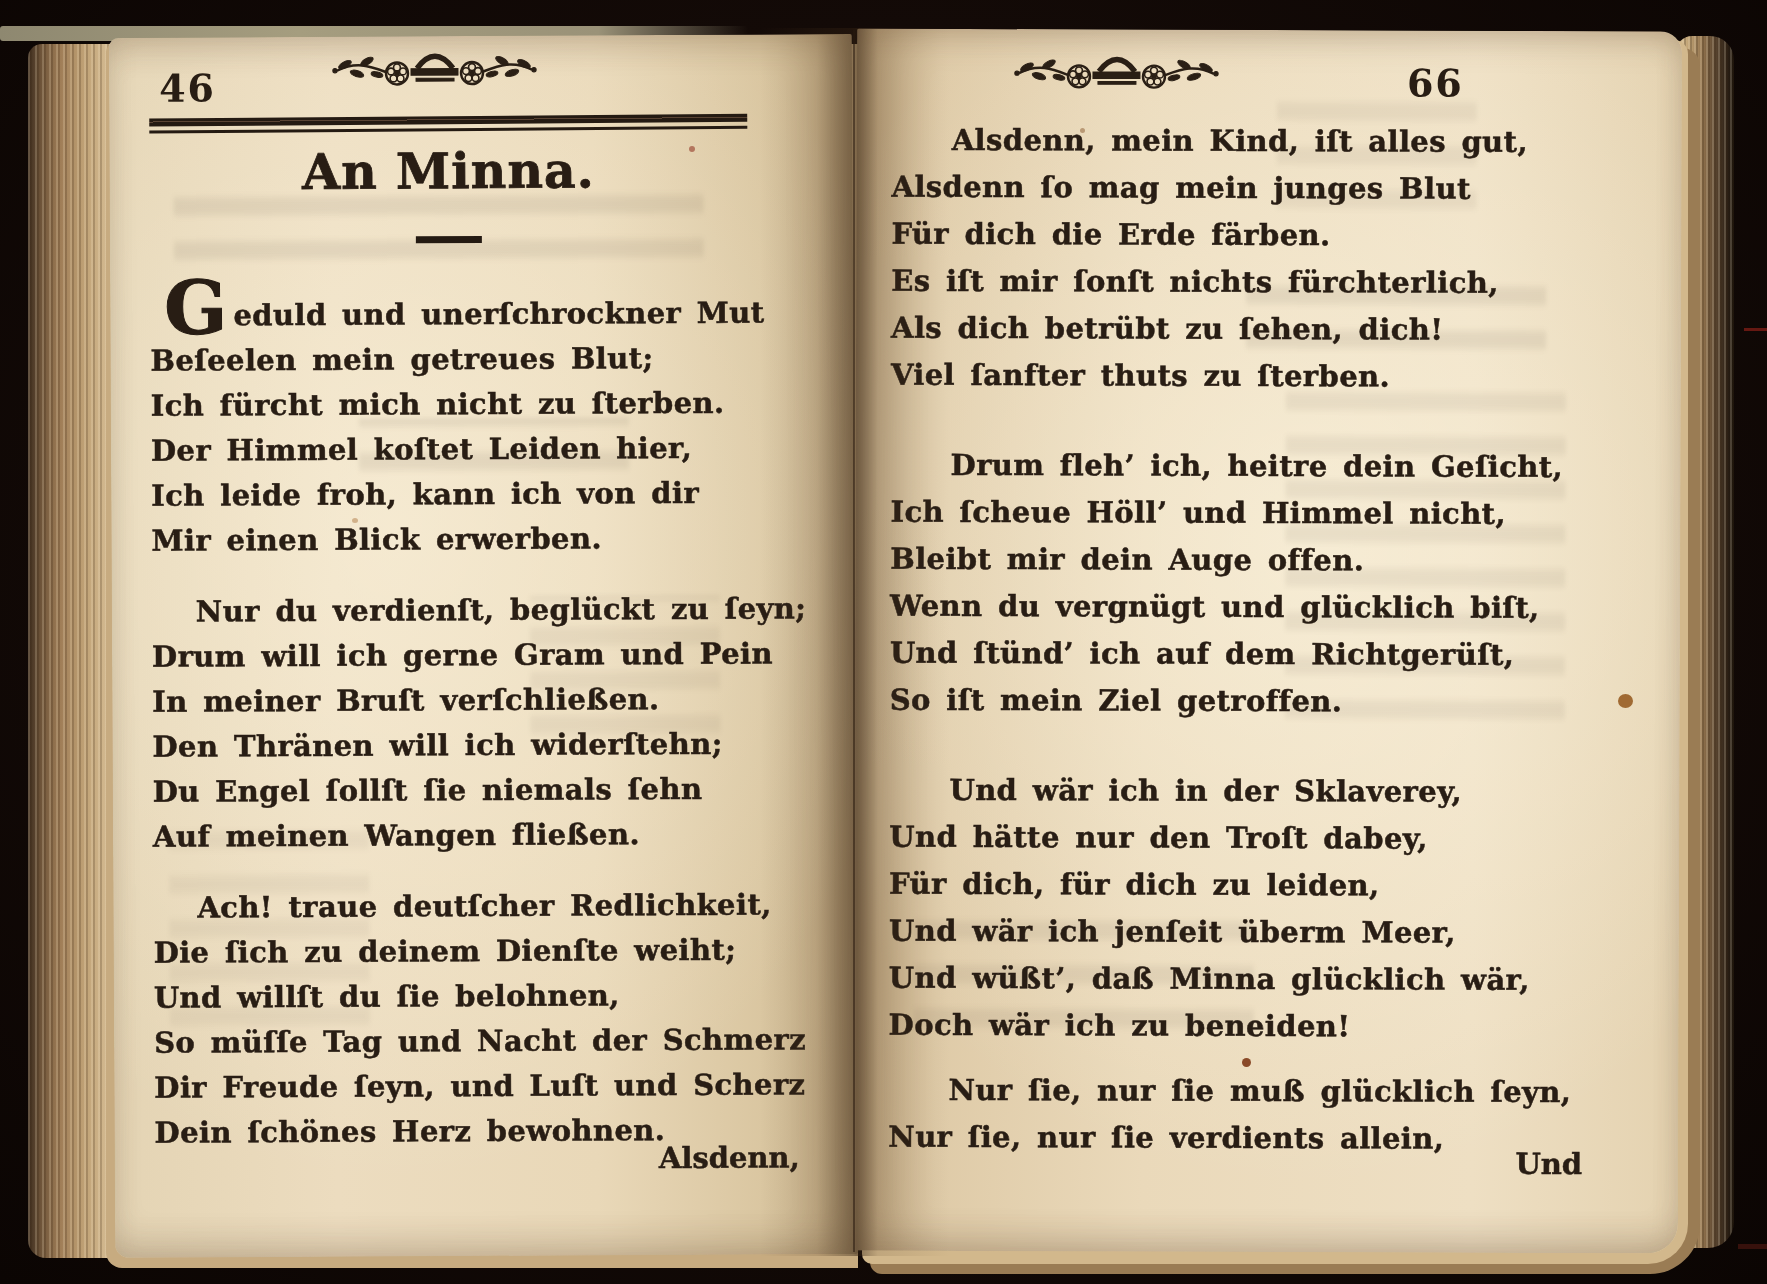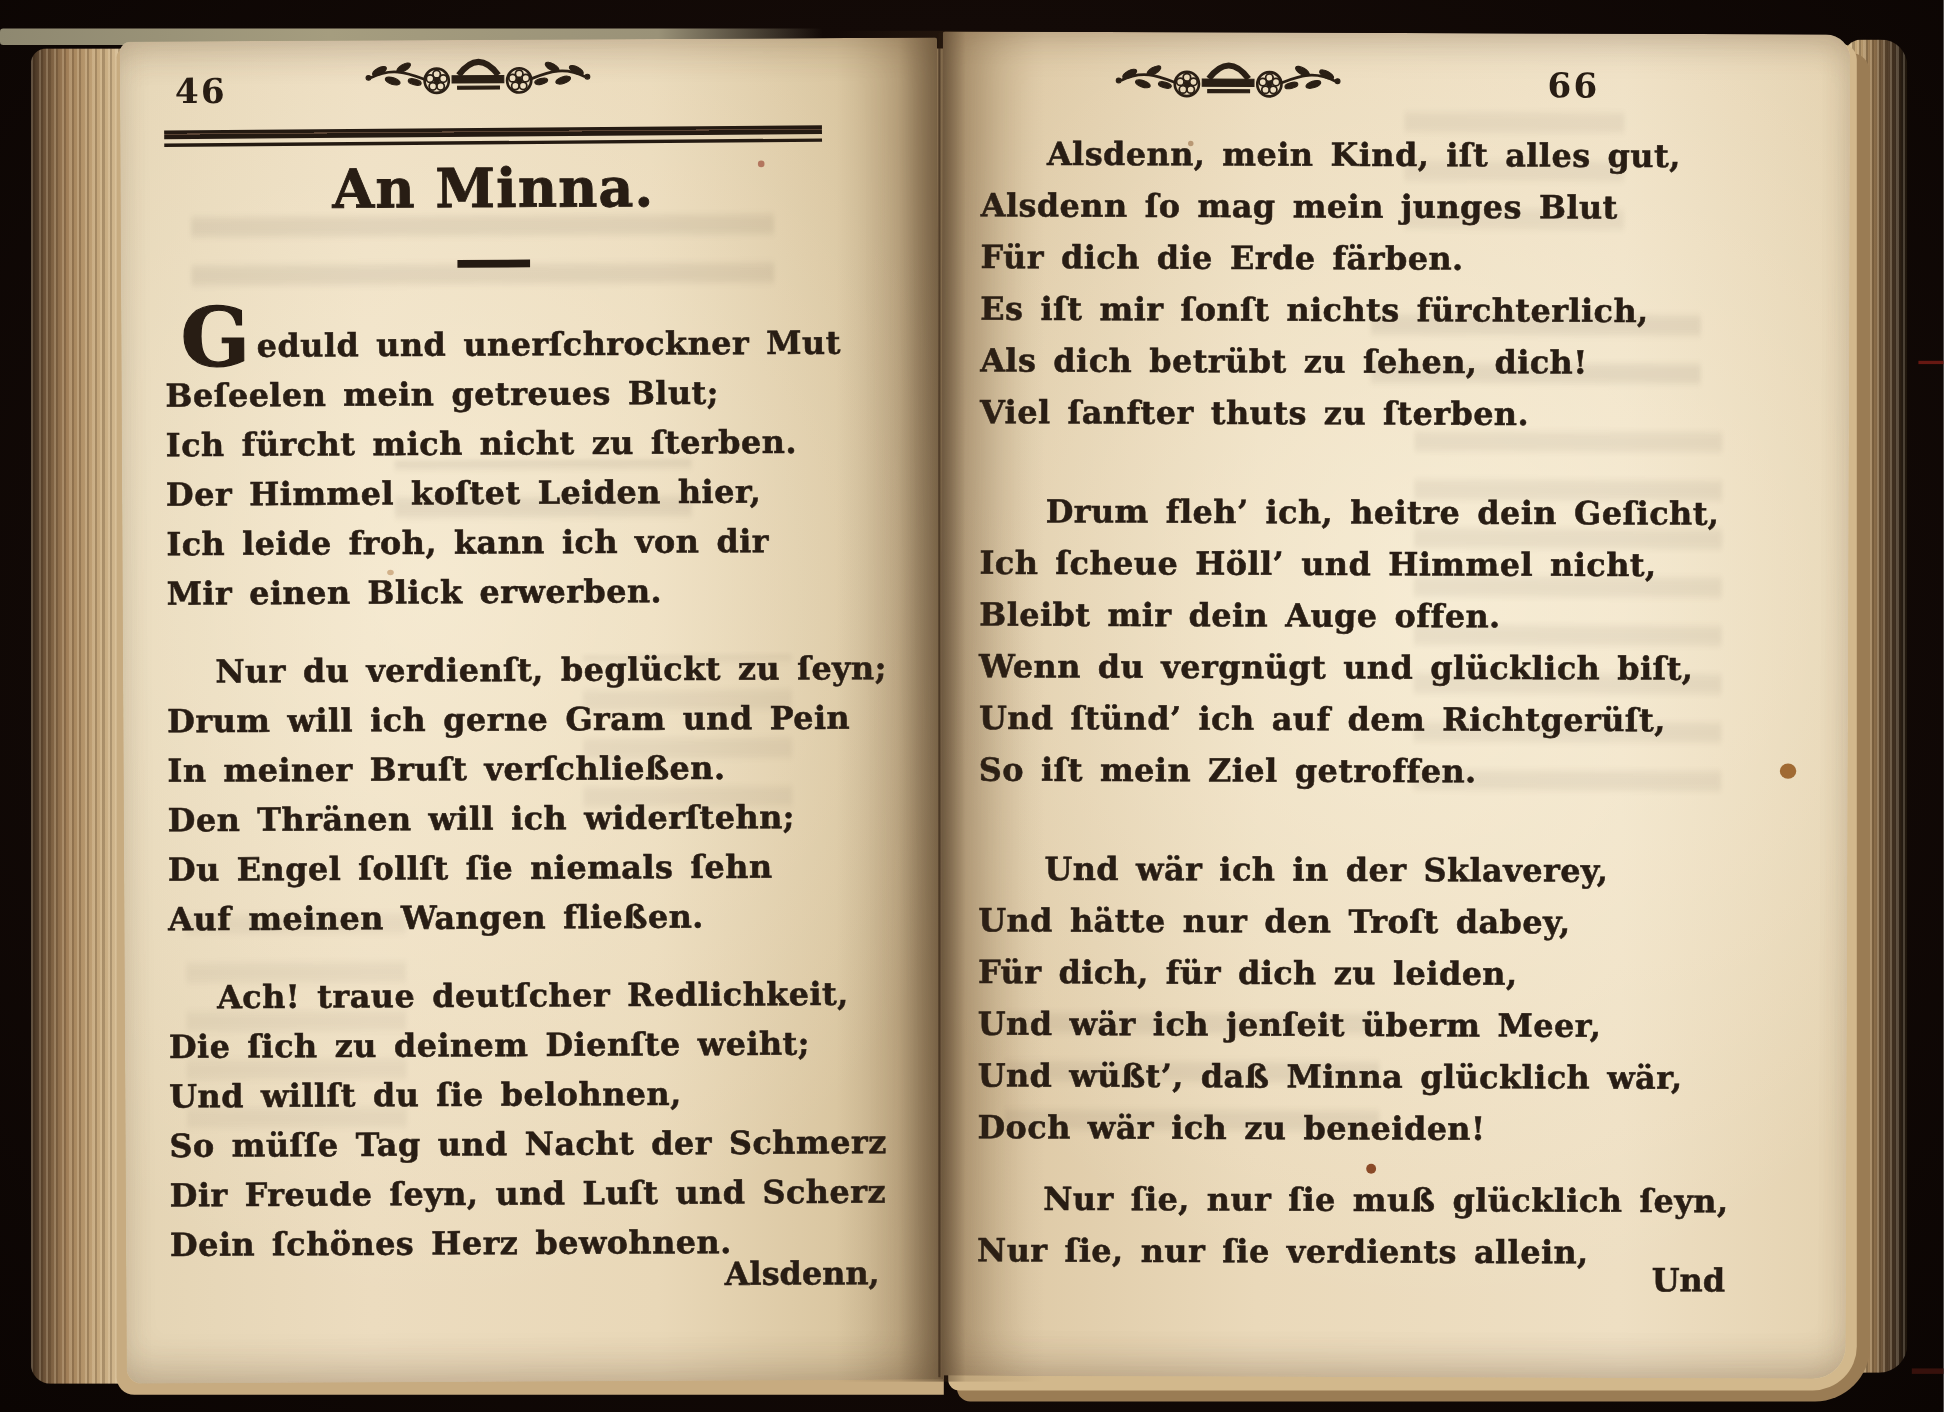--- a/index.html
+++ b/index.html
@@ -72,21 +72,21 @@
     background: linear-gradient(90deg, rgba(80,55,30,0) 0%, rgba(80,55,30,0.16) 30%,
       rgba(52,34,18,0.42) 49%, rgba(52,34,18,0.50) 51%, rgba(80,55,30,0.14) 62%, rgba(80,55,30,0) 100%);
   }
   .crease {
     position:absolute; left:853px; top:30px; width:2px; height:1222px; z-index:5; pointer-events:none;
     background:rgba(40,26,14,0.55); filter:blur(0.6px);
   }
 
   
   .page, .page * { color:#281d14; }
-  .pnum { position:absolute; font-size:31px; font-weight:700; letter-spacing:2px; }
+  .pnum { position:absolute; font-size:38px; font-weight:700; letter-spacing:2px; }
   .pnum-left { left:50px; top:28px; }
   .pnum-right { left:550px; top:30px; }
   .ornament { position:absolute; }
   .ornament-left { left:218px; top:10px; }
   .ornament-right { left:152px; top:20px; }
 
   .rule-wrap { position:absolute; left:40px; top:80px; width:598px; transform:rotate(-0.15deg); }
   .rule-thick { height:8px; background:linear-gradient(#241a12 0 3px, #5a4434 3px 4px, #241a12 4px 8px); }
   .rule-thin  { height:3px; margin-top:4px; background:#241a12; }
 
@@ -114,21 +114,21 @@
   .page-right .poem .stanza:nth-child(3) { margin-top:43px; }
   .page-right .poem .stanza:nth-child(4) { margin-top:18px; }
   .page-left .poem .stanza:first-child .line:first-child { text-indent:14px; }
   .initial {
     font-size:74px; line-height:45px; vertical-align:-8px;
     letter-spacing:2px; margin-right:4px; font-weight:700;
     -webkit-text-stroke:1px #241a12;
   }
   .catchword { position:absolute; font-size:29px; font-weight:700; -webkit-text-stroke:0.5px #2a1f16; }
   .cw-left  { right:58px;  top:1106px; }
-  .cw-right { right:110px; top:1116px; }
+  .cw-right { right:96px; top:1116px; }
 
   
   .ghost {
     position:absolute; pointer-events:none; filter:blur(2px); opacity:.55;
     background-image: repeating-linear-gradient(0deg,
       rgba(0,0,0,0) 0px, rgba(0,0,0,0) 8px,
       rgba(104,92,74,0.20) 16px, rgba(104,92,74,0.20) 26px,
       rgba(0,0,0,0) 34px, rgba(0,0,0,0) 44px);
   }
   .gl1 {left:64px;  top:150px; width:530px; height:84px;}

